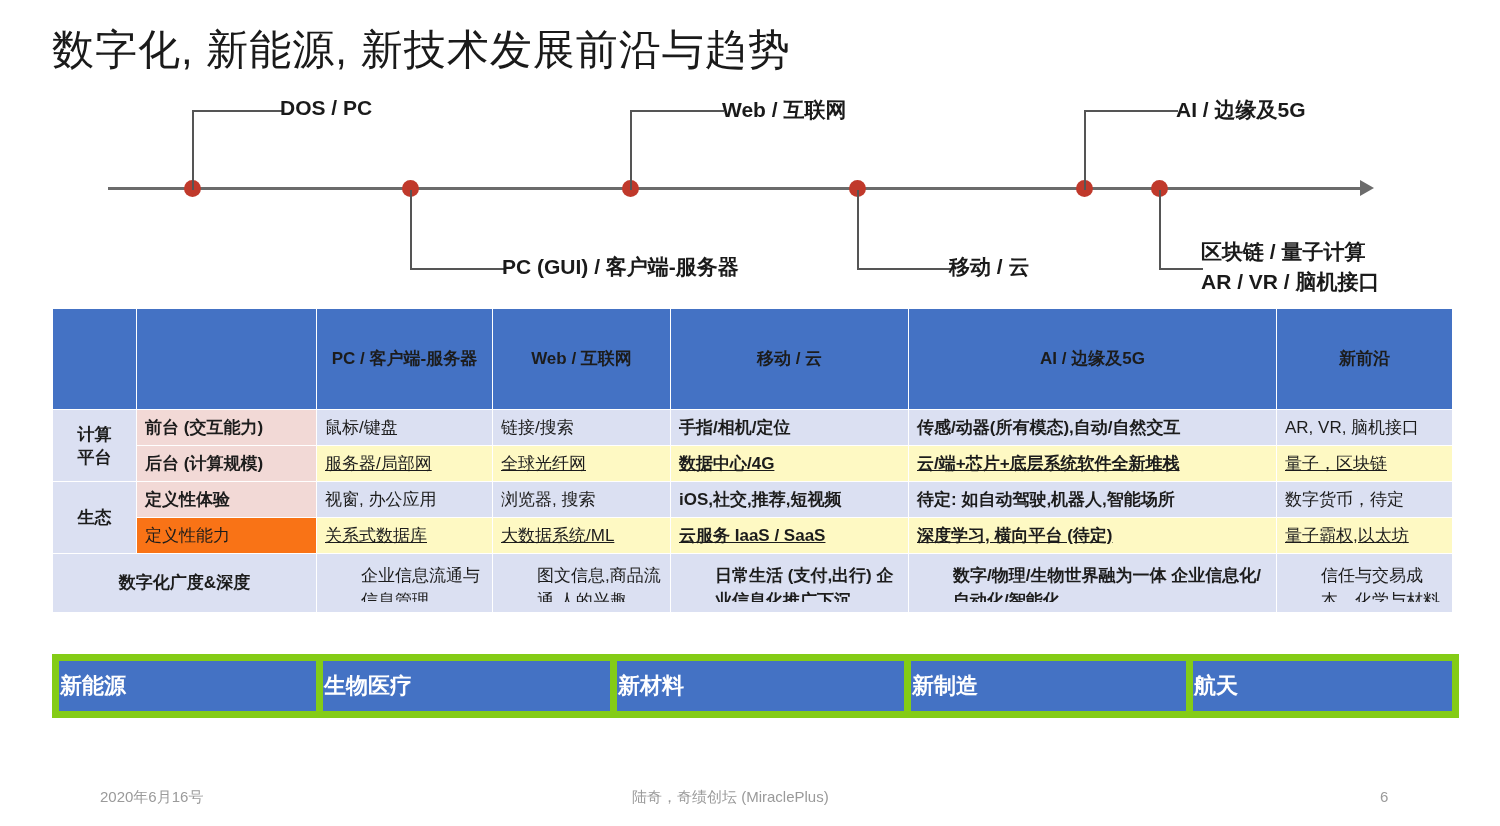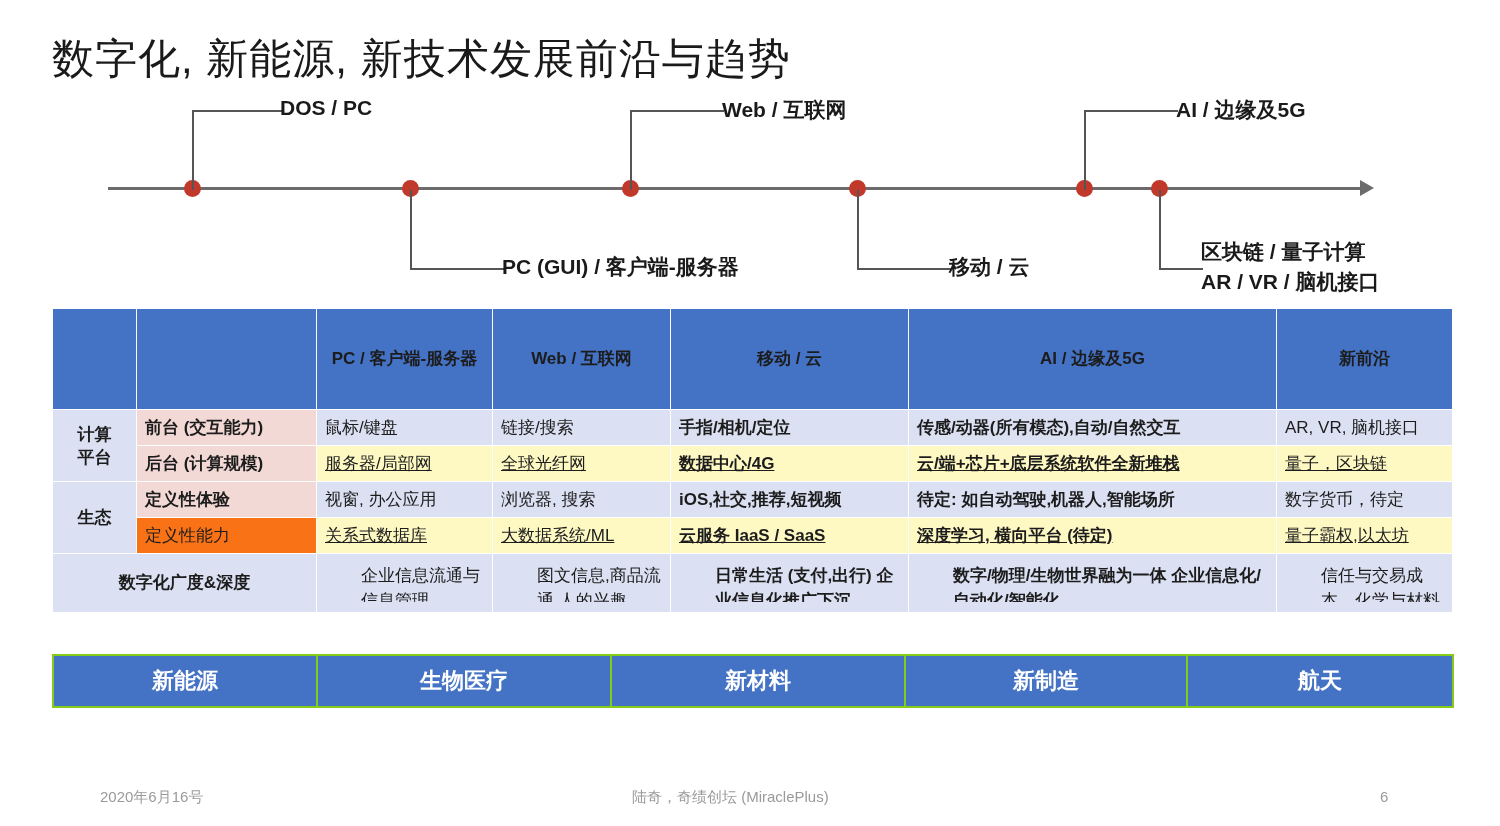--- a/index.html
+++ b/index.html
@@ -19,21 +19,20 @@
   
   #slide-title {
     position: absolute;
     left: 52px;
     top: 22px;
     font-size: 42px;
     font-weight: 400;
     letter-spacing: 1px;
     color: #1a1a1a;
     white-space: nowrap;
-    margin-top: 9px;
   }
 
   
   #timeline {
     position: absolute;
     left: 0;
     top: 90px;
     width: 1500px;
     height: 215px;
   }
@@ -168,22 +167,22 @@
   
   #bottom-table {
     position: absolute;
     left: 52px;
     top: 654px;
     width: 1400px;
     border-collapse: collapse;
     table-layout: fixed;
   }
   #bottom-table td {
-    border: 2px solid #84cc16;
-    text-align: center;
+    border: 7px solid #84cc16;
+    text-align: left;
     vertical-align: middle;
   }
   .bhdr {
     background: #4472c4;
     color: #ffffff;
     font-weight: bold;
     font-size: 22px;
     height: 48px;
   }
   .bcell {

